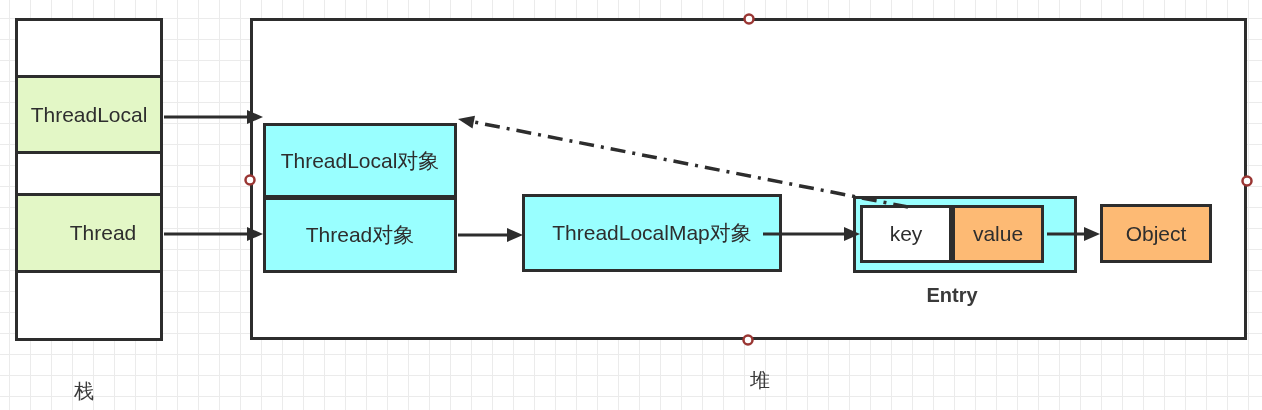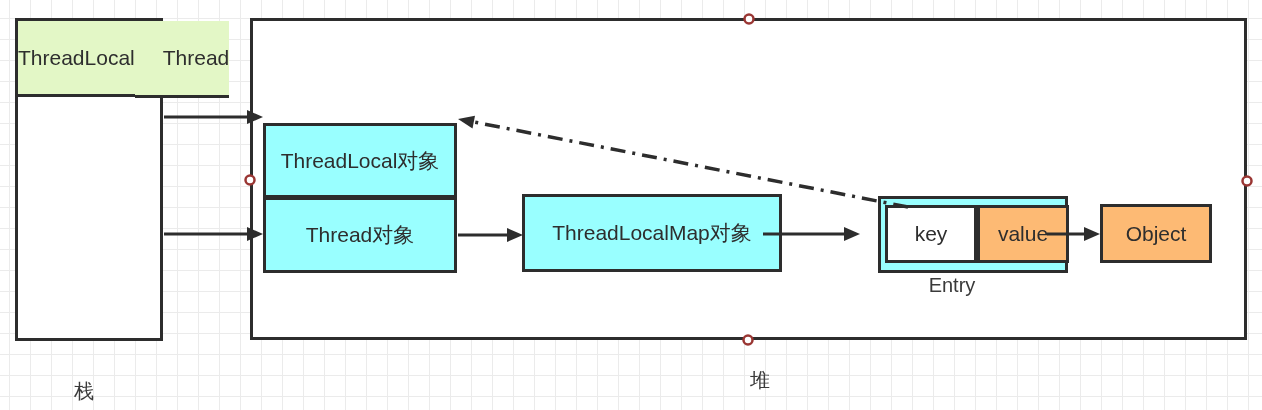--- a/index.html
+++ b/index.html
@@ -38,21 +38,21 @@
 
   
   .stack-box {
     position: absolute;
     left: 15px; top: 18px;
     width: 148px; height: 323px;
     box-sizing: border-box;
     border: 3px solid #2d2d2d;
     background: #ffffff;
     display: flex;
-    flex-direction: row;
+    flex-direction: column;
     justify-content: space-between;
   }
   .stack-cell {
     box-sizing: border-box;
     border-bottom: 3px solid #2d2d2d;
     display: flex;
     align-items: center;
     justify-content: center;
     font-size: 21px;
     color: #2e2e2e;
@@ -98,28 +98,28 @@
   </div>
 
   <div class="heap-box"></div>
 
   <div class="shape cyan-fill" style="left:263px; top:79px;  width:194px; height:75px;margin-top:44px;">ThreadLocal对象</div>
 
   <div class="shape cyan-fill" style="left:263px; top:197px; width:194px; height:76px;">Thread对象</div>
 
   <div class="shape cyan-fill" style="left:522px; top:194px; width:260px; height:78px;">ThreadLocalMap对象</div>
 
-  <div class="shape cyan-fill" style="left:878px; top:196px; width:190px; height:77px;">
+  <div class="shape cyan-fill" style="left:853px; top:196px; width:224px; height:77px;">
     <div class="shape white-fill" style="left:4px;  top:6px; width:92px; height:58px;">key</div>
     <div class="shape green-fill" style="left:96px; top:6px; width:92px; height:58px;">value</div>
   </div>
 
   <div class="shape green-fill" style="left:1100px; top:204px; width:112px; height:59px;">Object</div>
 
-  <div class="free-label" style="left:902px; top:274px; width:100px;">Entry</div>
+  <div class="free-label" style="left:902px; top:284px; width:100px;font-weight:bold;">Entry</div>
 
   <div class="free-label" style="left:57px; top:378px; width:54px;">栈</div>
 
   <div class="free-label" style="left:733px; top:367px; width:54px;">堆</div>
 
   <svg class="edges" viewBox="0 0 1262 410">
 
     <g>
       <line x1="164" y1="117" x2="250" y2="117" stroke="#2d2d2d" stroke-width="3"></line>
       <polygon points="263,117 247,110 247,124" fill="#2d2d2d"></polygon>

